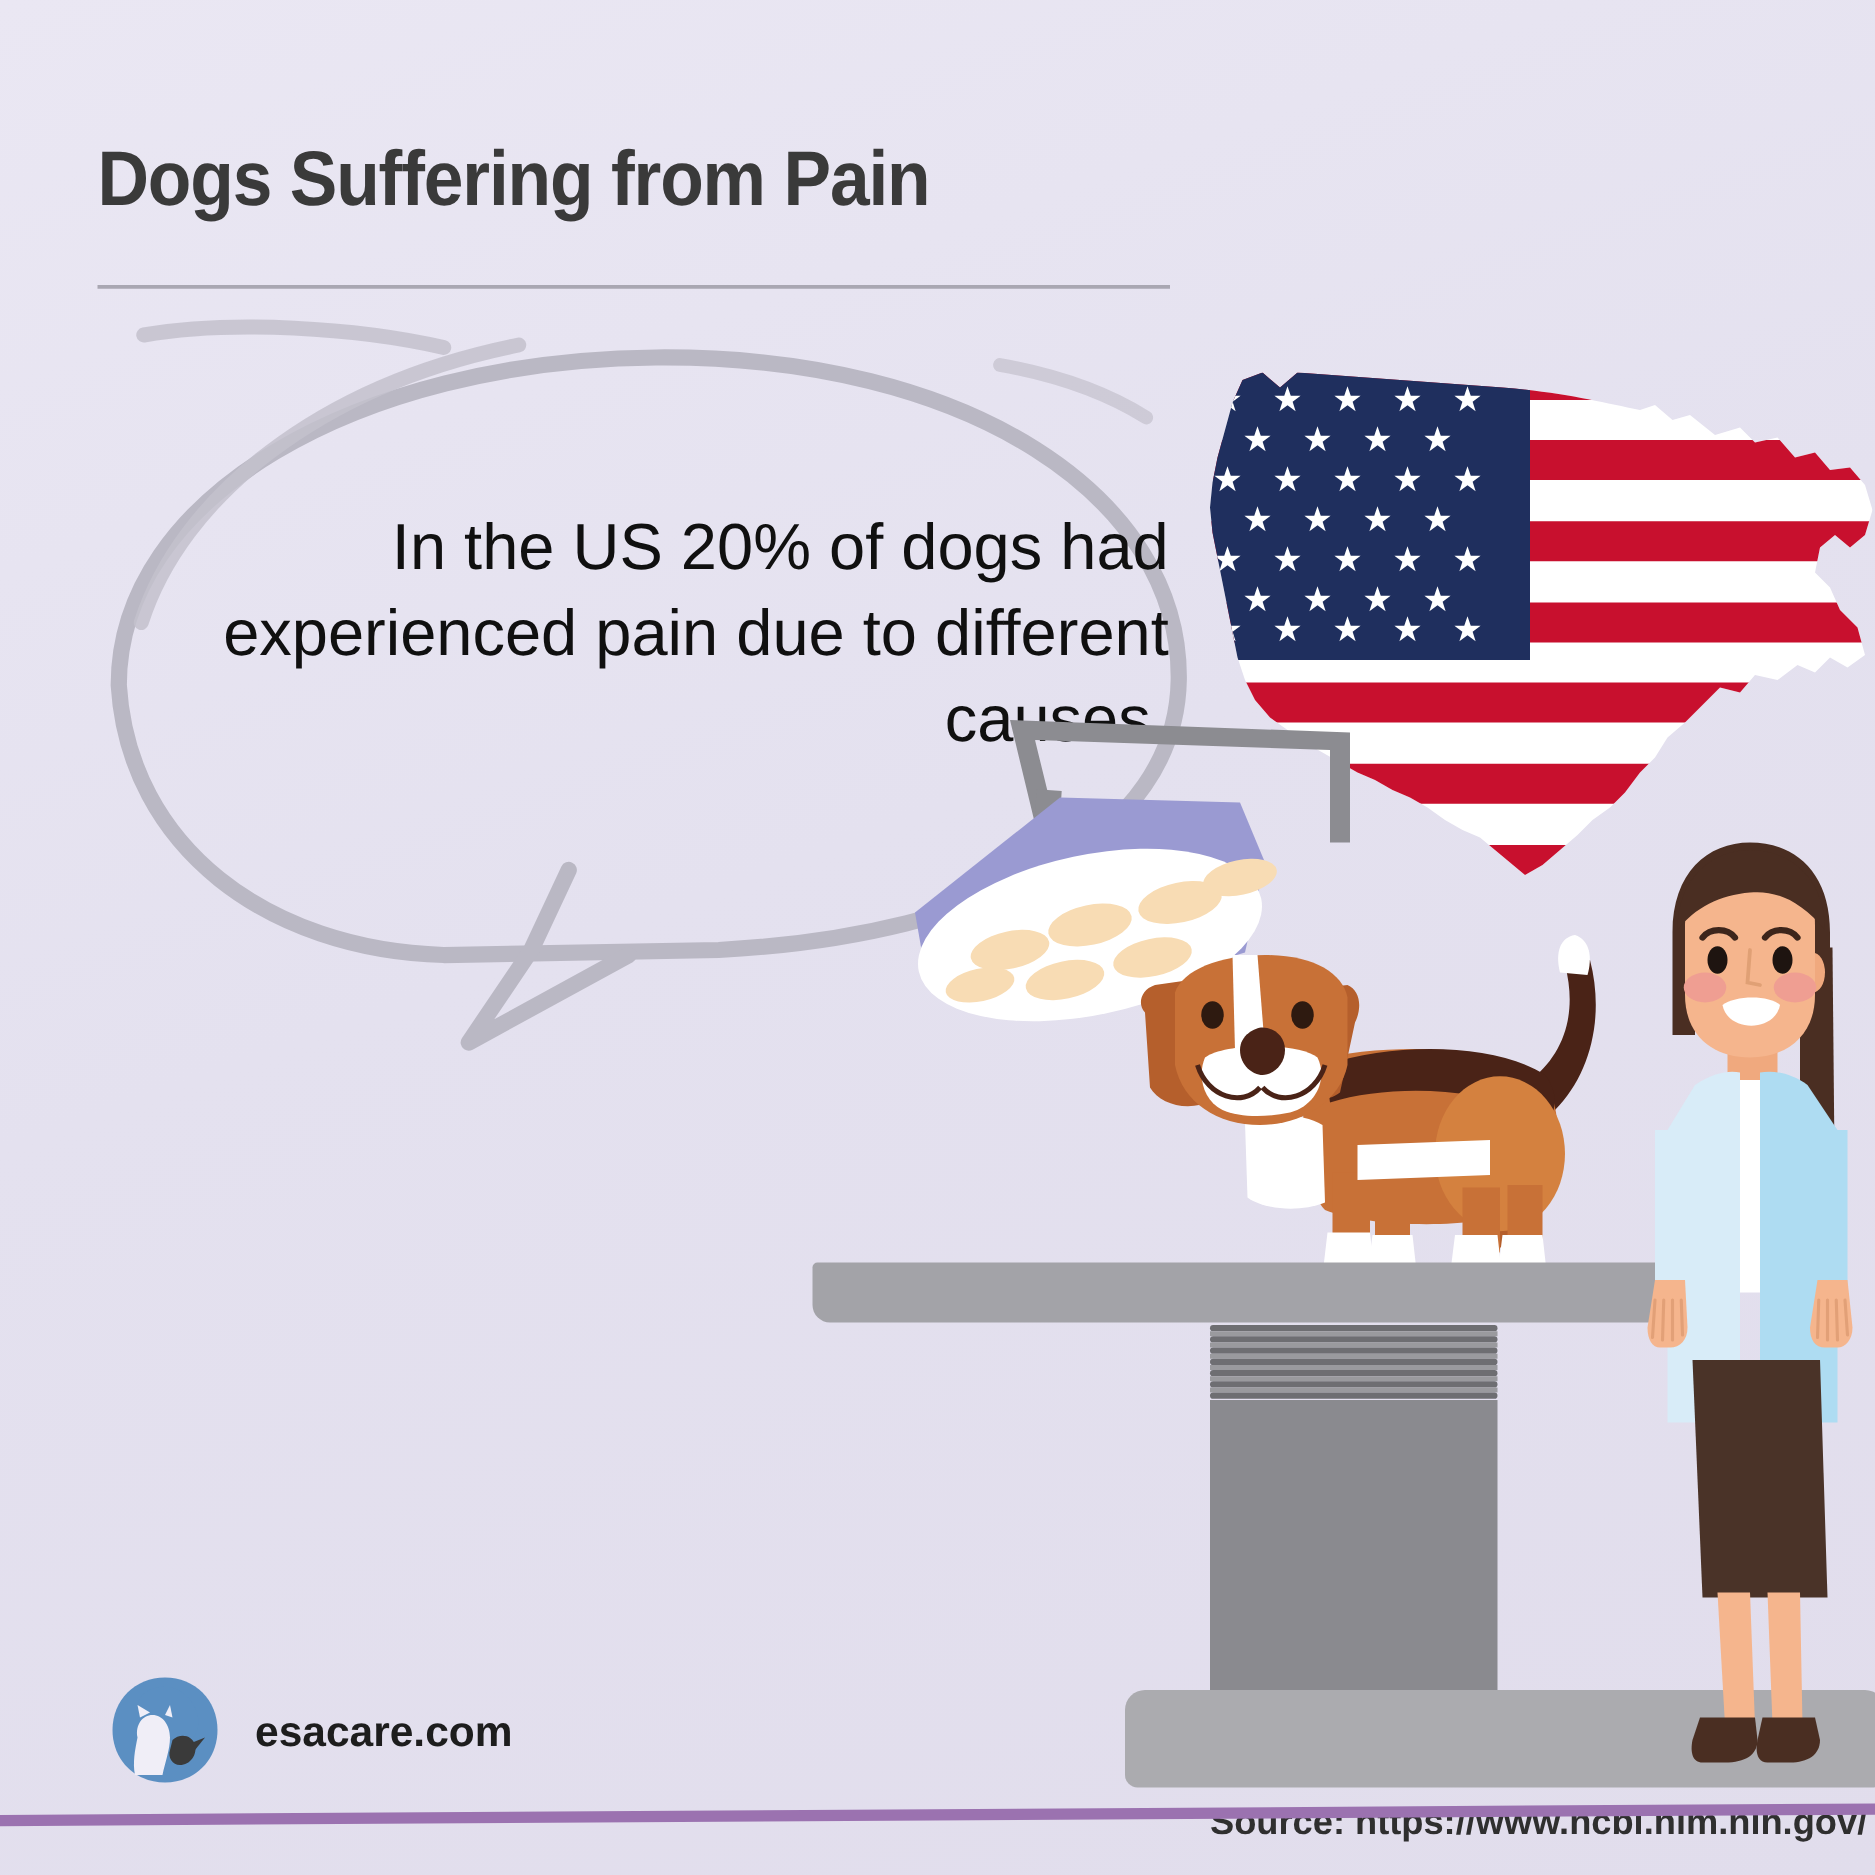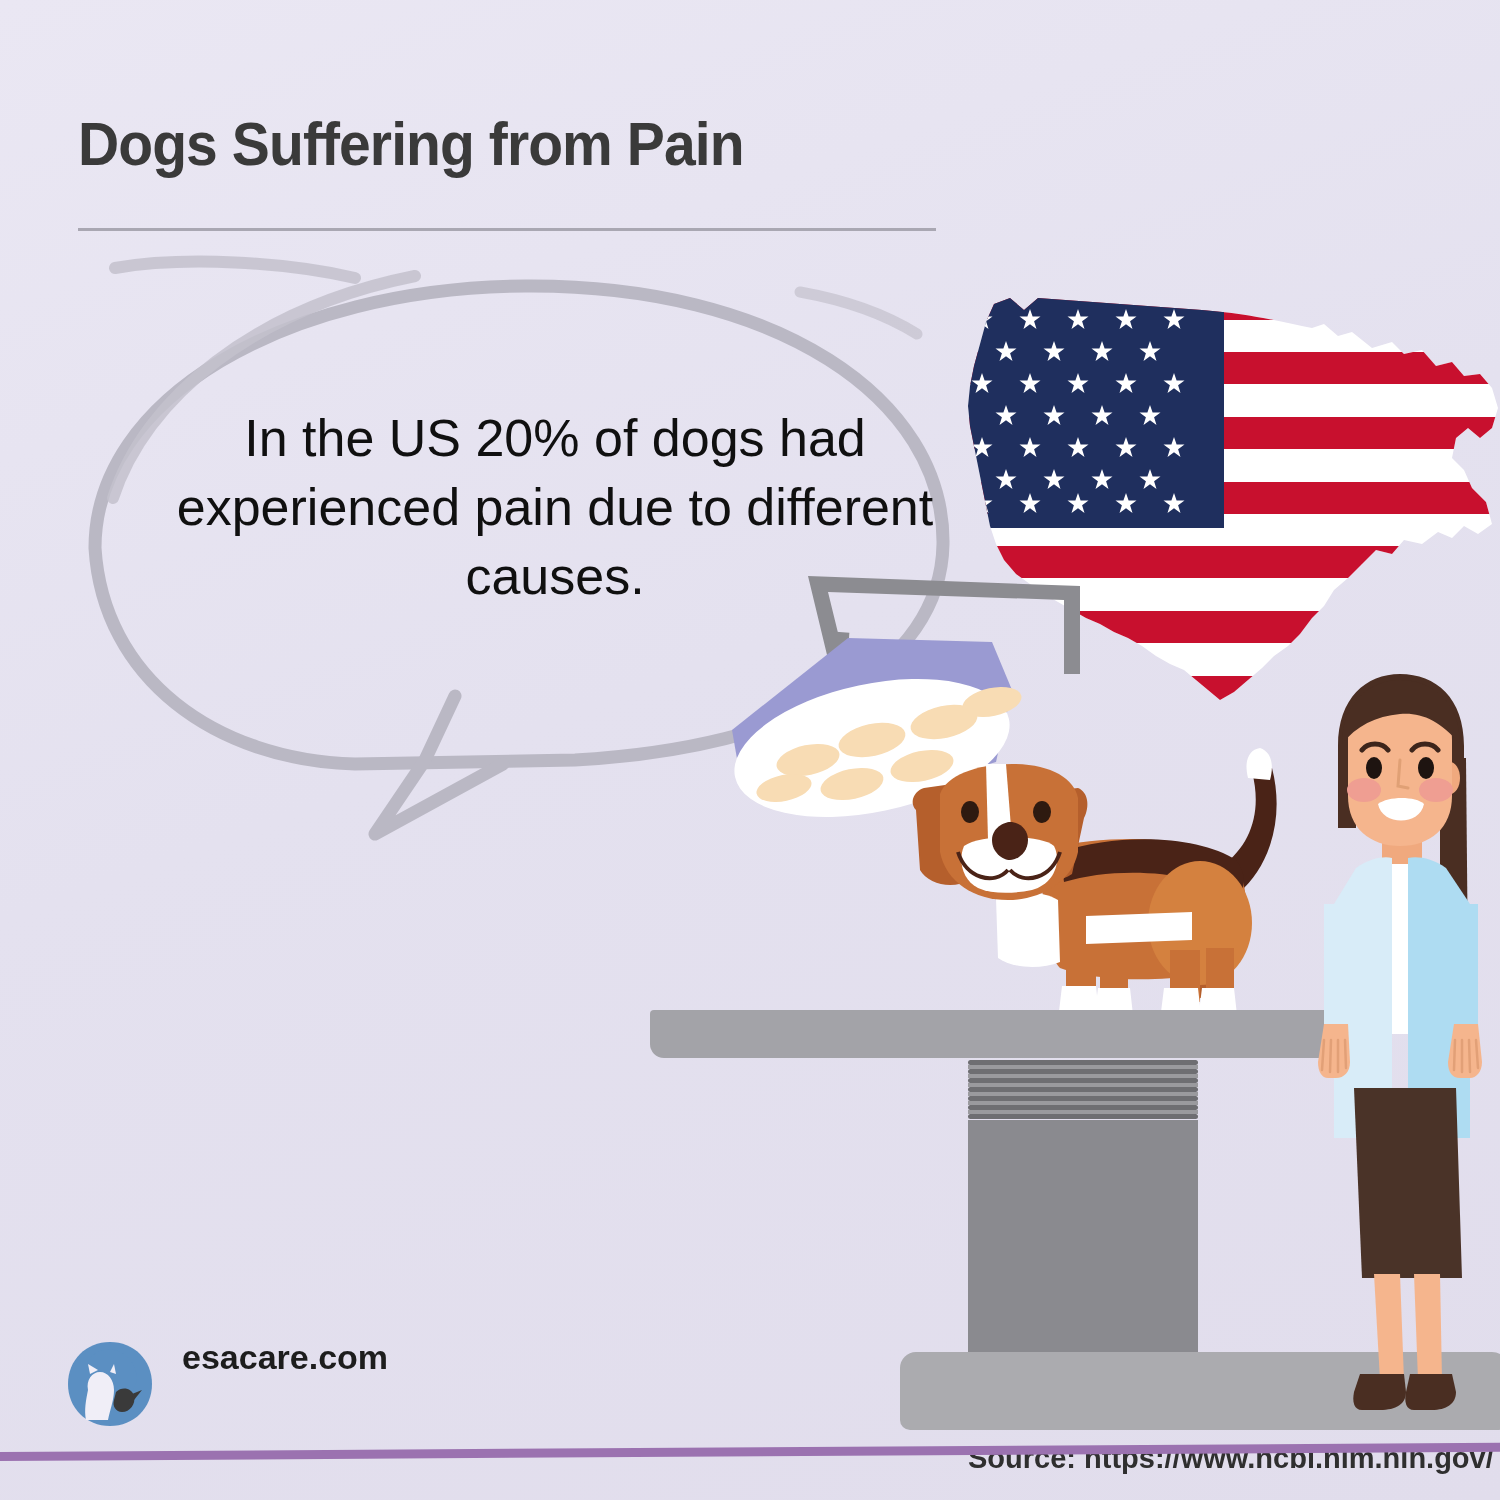--- a/index.html
+++ b/index.html
@@ -44,21 +44,21 @@
     left: 55px;
     top: 248px;
     width: 920px;
     height: 600px;
   }
   #bubble-text {
     position: absolute;
     left: 120px;
     top: 156px;
     width: 760px;
-    text-align: center;
+    text-align: right;
     font-size: 52px;
     line-height: 1.33;
     color: #101010;
   }
 
   
   #usmap {
     position: absolute;
     left: 952px;
     top: 288px;
@@ -141,23 +141,24 @@
     top: 1442px;
     font-size: 29px;
     font-weight: bold;
     color: #2f2f2f;
     white-space: nowrap;
   }
 
   
   #brand {
     position: absolute;
-    left: 64px;
+    left: 86px;
     top: 1338px;
     display: flex;
+    align-items: center;
     gap: 26px;
   }
   #brand-text {
     font-size: 34px;
     font-weight: bold;
     color: #1d1d1d;
   }
   #footer-rule {
     position: absolute;
     left: -10px;

